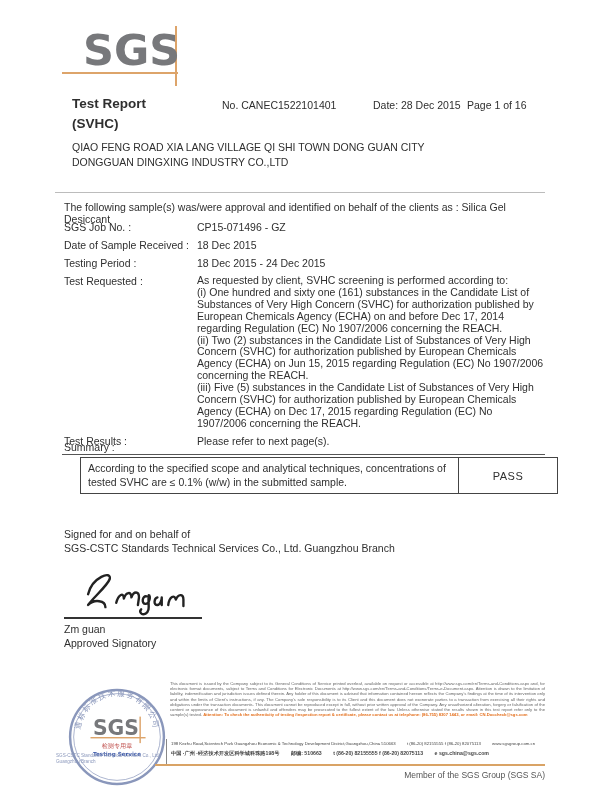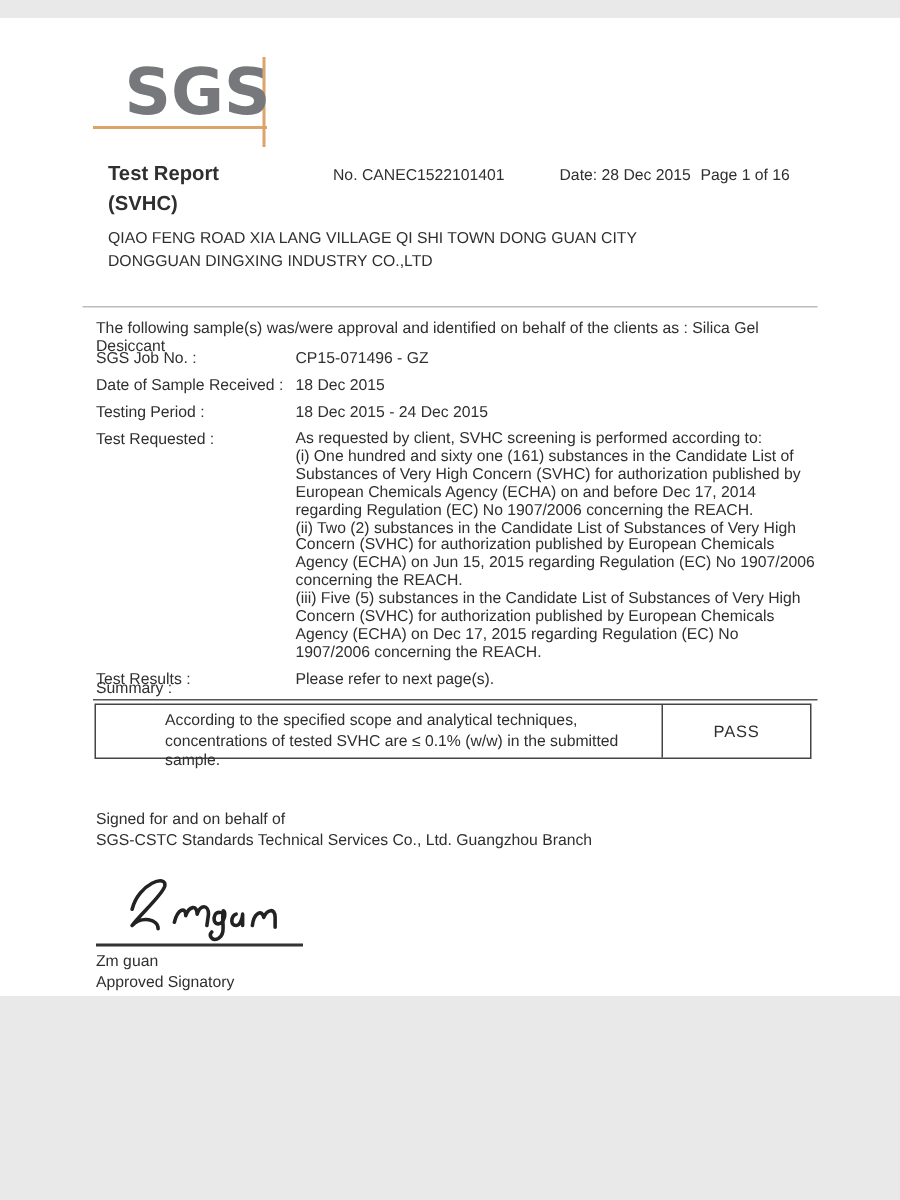--- a/index.html
+++ b/index.html
@@ -1,18 +1,18 @@
 <!DOCTYPE html>
 <html><head>
 <meta charset="utf-8">
 <style>
   * { margin:0; padding:0; box-sizing:border-box; }
   body { background:#e9e9e9; font-family:"Liberation Sans", sans-serif; }
   .page {
-    position:relative; width:600px; height:652px; margin:12px auto;
+    position:relative; width:600px; height:800px; margin:0 auto;
     background:#ffffff; color:#3d3d3d; overflow:hidden;
     font-family:"Liberation Sans", sans-serif;
   }
   
   .logo { position:absolute; left:62px; top:24px; width:120px; height:64px; }
   .logo-text { position:absolute; left:21px; top:1px; font-size:43px; font-weight:bold;
                color:#77787b; letter-spacing:0px; font-family:"DejaVu Sans", sans-serif; }
   .logo-hline { position:absolute; left:0; top:48px; width:116px; height:2px; background:#dda46a; }
   .logo-vline { position:absolute; left:113px; top:2px; width:2px; height:60px; background:#dda46a; }
   
@@ -29,22 +29,22 @@
   .sample-intro { position:absolute; left:64px; top:201px; width:482px; font-size:10.5px; color:#2f2f2f; }
   
   .info { position:absolute; left:64px; top:221px; width:482px; font-size:10.5px; color:#2f2f2f; }
   .info-row { display:flex; margin-bottom:5px; line-height:13px; }
   .info-lbl { width:133px; flex:none; }
   .info-val { flex:1; max-width:347px; }
   .info-val p { margin:0; line-height:11.9px; }
   
   .summary-lbl { position:absolute; left:64px; top:441px; font-size:10.5px; color:#2f2f2f; }
   .summary-rule { position:absolute; left:62px; top:454px; width:483px; height:1px; background:#555; }
-  .verdict-box { position:absolute; left:63px; top:457px; width:478px; height:37px;
-                 border:1.5px solid #444; display:flex;padding-left:39px; }
+  .verdict-box { position:absolute; left:80px; top:457px; width:478px; height:37px;
+                 border:1.5px solid #444; display:flex; }
   .verdict-text { flex:1; padding:4px 7px; font-size:10.5px; line-height:13.5px; color:#2f2f2f;
                   border-right:1.5px solid #444; }
   .verdict-pass { width:98px; flex:none; display:flex; align-items:center; justify-content:center;
                   font-size:11px; color:#2f2f2f; letter-spacing:0.5px; }
   
   .signed { position:absolute; left:64px; top:527px; font-size:10.5px; line-height:14px; color:#2f2f2f; }
   .handwriting { position:absolute; left:74px; top:566px; }
   .sig-line { position:absolute; left:64px; top:617px; width:138px; height:2px; background:#333; }
   .sig-name { position:absolute; left:64px; top:623px; font-size:10.5px; color:#2f2f2f; }
   .sig-title { position:absolute; left:64px; top:637px; font-size:10.5px; color:#2f2f2f; }

